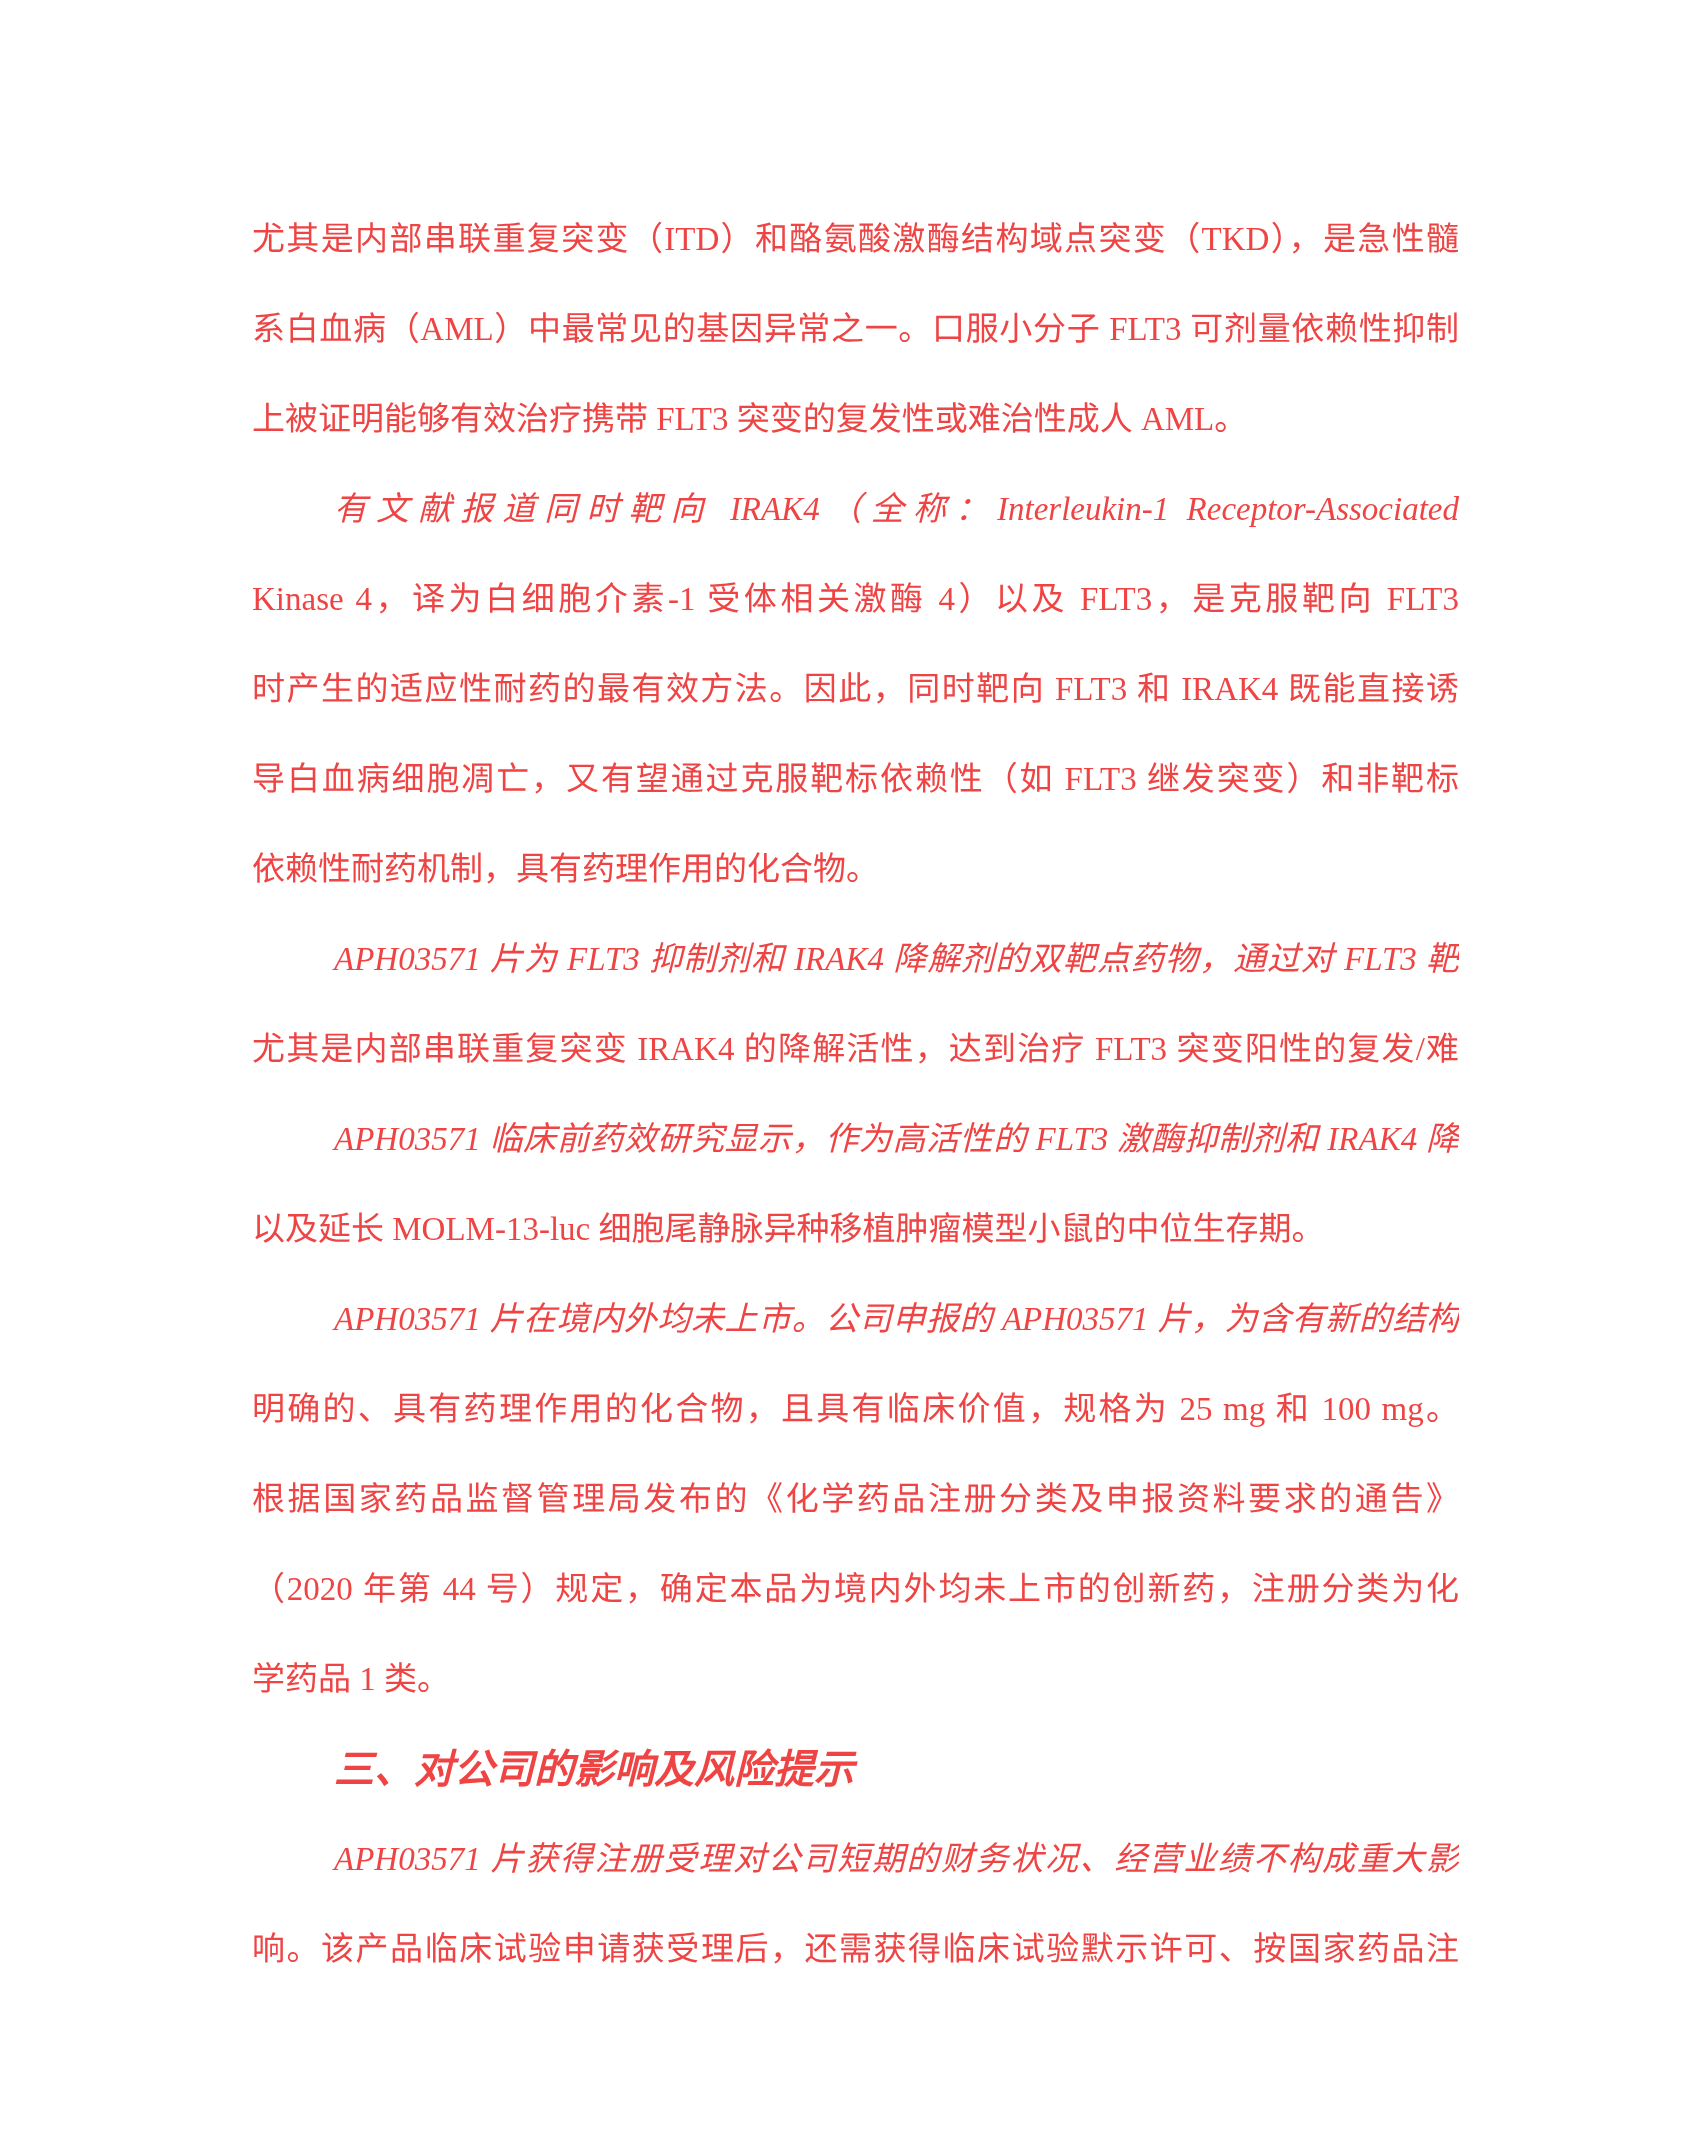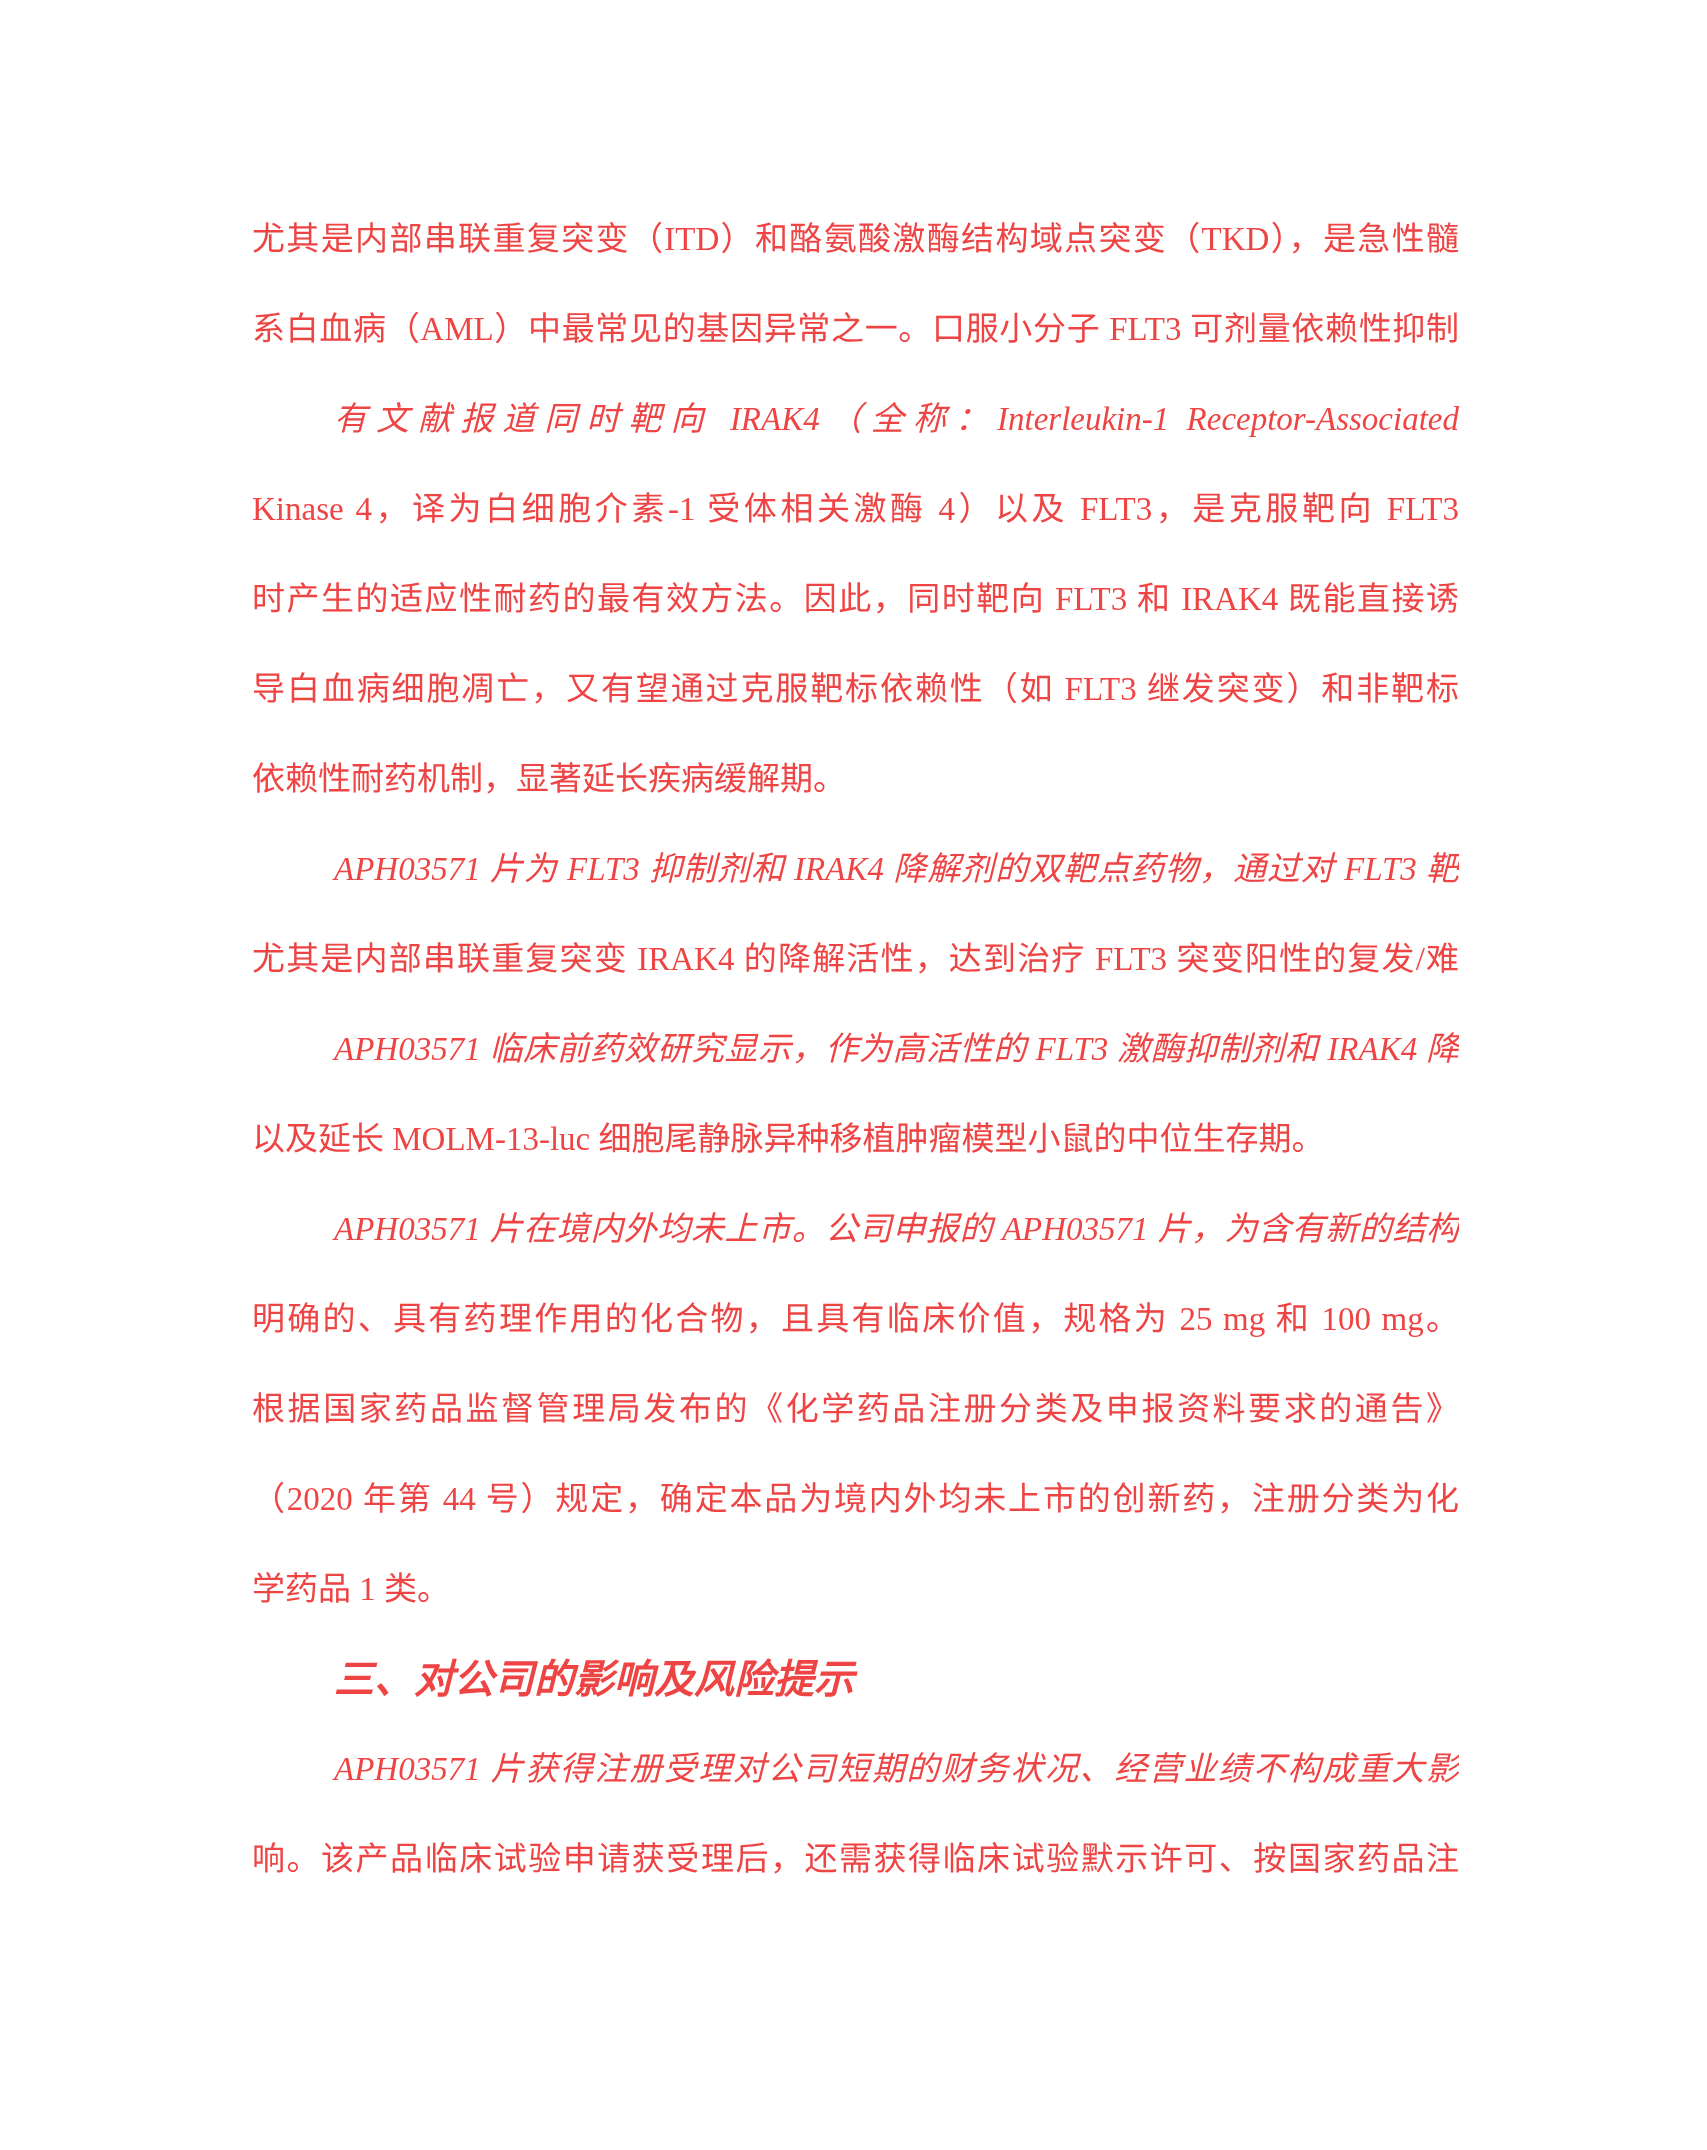--- a/index.html
+++ b/index.html
@@ -54,25 +54,26 @@
     text-align-last: left;
   }
 </style>
 </head>
 <body>
 
 <div class="page">
   <div class="text-block">
     <div class="line">尤其是内部串联重复突变（ITD）和酪氨酸激酶结构域点突变（TKD），是急性髓</div>
     <div class="line">系白血病（AML）中最常见的基因异常之一。口服小分子 FLT3 可剂量依赖性抑制</div>
+    <div class="line para-end">上被证明能够有效治疗携带 FLT3 突变的复发性或难治性成人 AML。</div>
     <div class="line indent">有文献报道同时靶向 IRAK4（全称：Interleukin-1 Receptor-Associated</div>
     <div class="line">Kinase 4，译为白细胞介素-1 受体相关激酶 4）以及 FLT3，是克服靶向 FLT3</div>
     <div class="line">时产生的适应性耐药的最有效方法。因此，同时靶向 FLT3 和 IRAK4 既能直接诱</div>
     <div class="line">导白血病细胞凋亡，又有望通过克服靶标依赖性（如 FLT3 继发突变）和非靶标</div>
-    <div class="line para-end">依赖性耐药机制，显著延长疾病缓解期。</div>
+    <div class="line para-end">依赖性耐药机制，具有药理作用的化合物。</div>
     <div class="line indent">APH03571 片为 FLT3 抑制剂和 IRAK4 降解剂的双靶点药物，通过对 FLT3 靶</div>
     <div class="line">尤其是内部串联重复突变 IRAK4 的降解活性，达到治疗 FLT3 突变阳性的复发/难</div>
     <div class="line indent">APH03571 临床前药效研究显示，作为高活性的 FLT3 激酶抑制剂和 IRAK4 降</div>
     <div class="line para-end">以及延长 MOLM-13-luc 细胞尾静脉异种移植肿瘤模型小鼠的中位生存期。</div>
     <div class="line indent">APH03571 片在境内外均未上市。公司申报的 APH03571 片，为含有新的结构</div>
     <div class="line">明确的、具有药理作用的化合物，且具有临床价值，规格为 25 mg 和 100 mg。</div>
     <div class="line">根据国家药品监督管理局发布的《化学药品注册分类及申报资料要求的通告》</div>
     <div class="line">（2020 年第 44 号）规定，确定本品为境内外均未上市的创新药，注册分类为化</div>
     <div class="line para-end">学药品 1 类。</div>
     <div class="line indent heading para-end">三、对公司的影响及风险提示</div>

